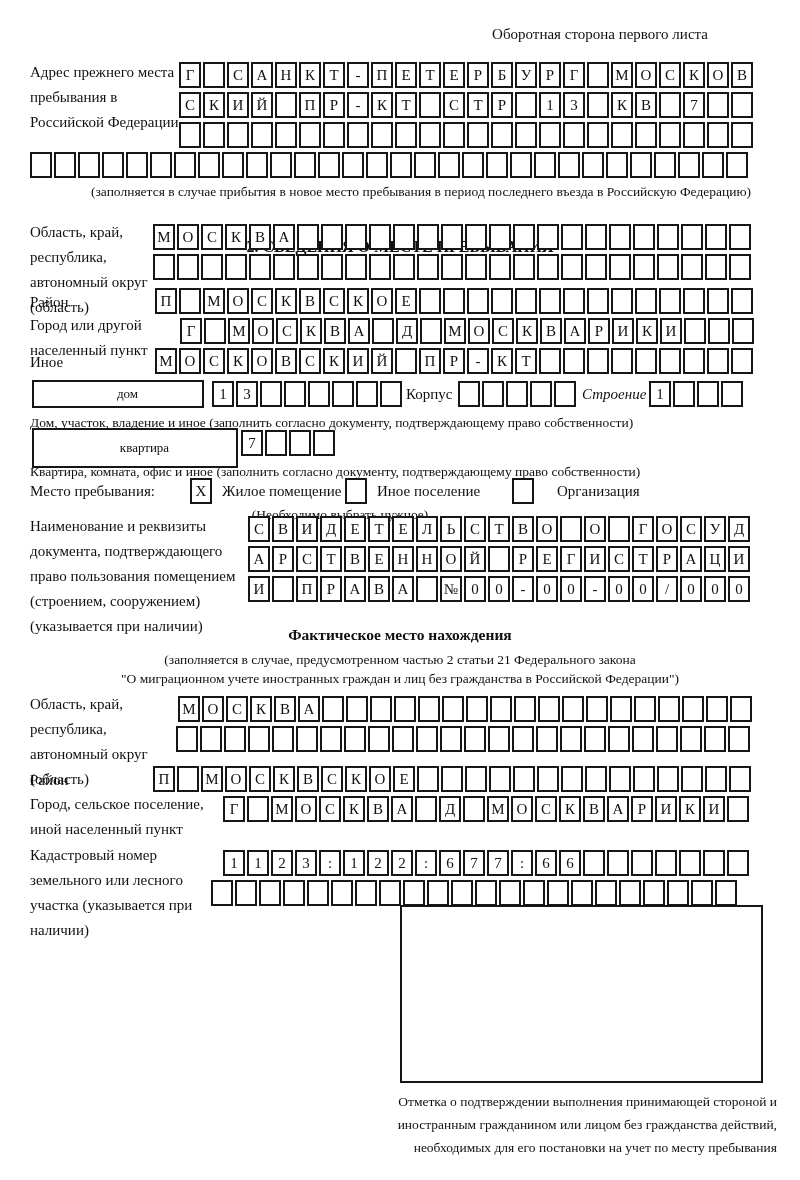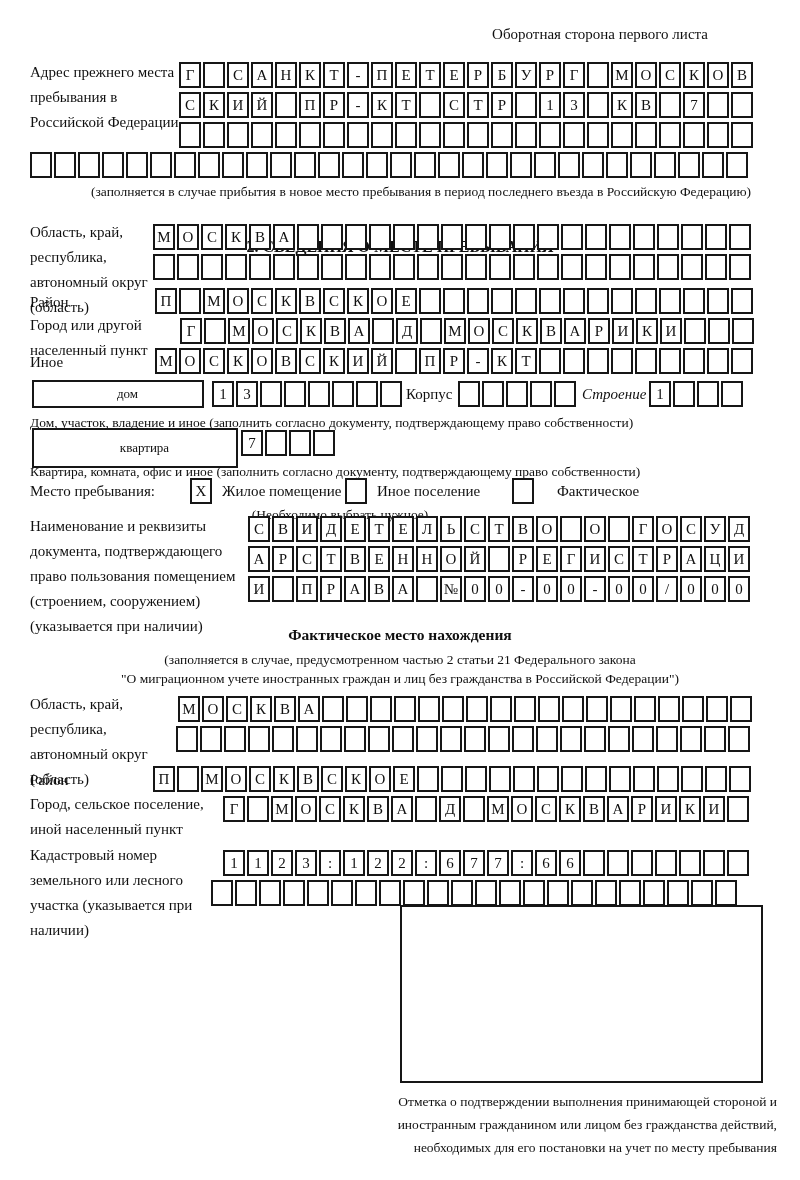--- a/index.html
+++ b/index.html
@@ -330,21 +330,21 @@
     <span class="cell"></span>
   </div>
 <div class="abs note" style="top:463px;left:30px;width:740px;">Квартира, комната, офис и иное (заполнить согласно документу, подтверждающему право собственности)</div>
 
 <div class="abs inline-word" style="top:478px;left:30px;">Место пребывания:</div>
 <div class="abs cell" style="top:478px;left:190px;">X</div>
 <div class="abs inline-word" style="top:478px;left:222px;">Жилое помещение</div>
 <div class="abs cell" style="top:478px;left:345px;"></div>
 <div class="abs inline-word" style="top:478px;left:377px;">Иное поселение</div>
 <div class="abs cell" style="top:478px;left:512px;"></div>
-<div class="abs inline-word" style="top:478px;left:557px;">Фактическое</div>
+<div class="abs inline-word" style="top:478px;left:557px;">Организация</div>
 <div class="abs note" style="top:506px;left:150px;width:380px;text-align:center;">(Необходимо выбрать нужное)</div>
 
 <div class="abs lbl" style="top:514px;left:30px;width:215px;">Наименование и реквизиты документа, подтверждающего право пользования помещением (строением, сооружением) (указывается при наличии)</div>
 <div class="abs cellrow" style="top:516px;left:248px;">
     <span class="cell">С</span>
     <span class="cell">В</span>
     <span class="cell">И</span>
     <span class="cell">Д</span>
     <span class="cell">Е</span>
     <span class="cell">Т</span>

